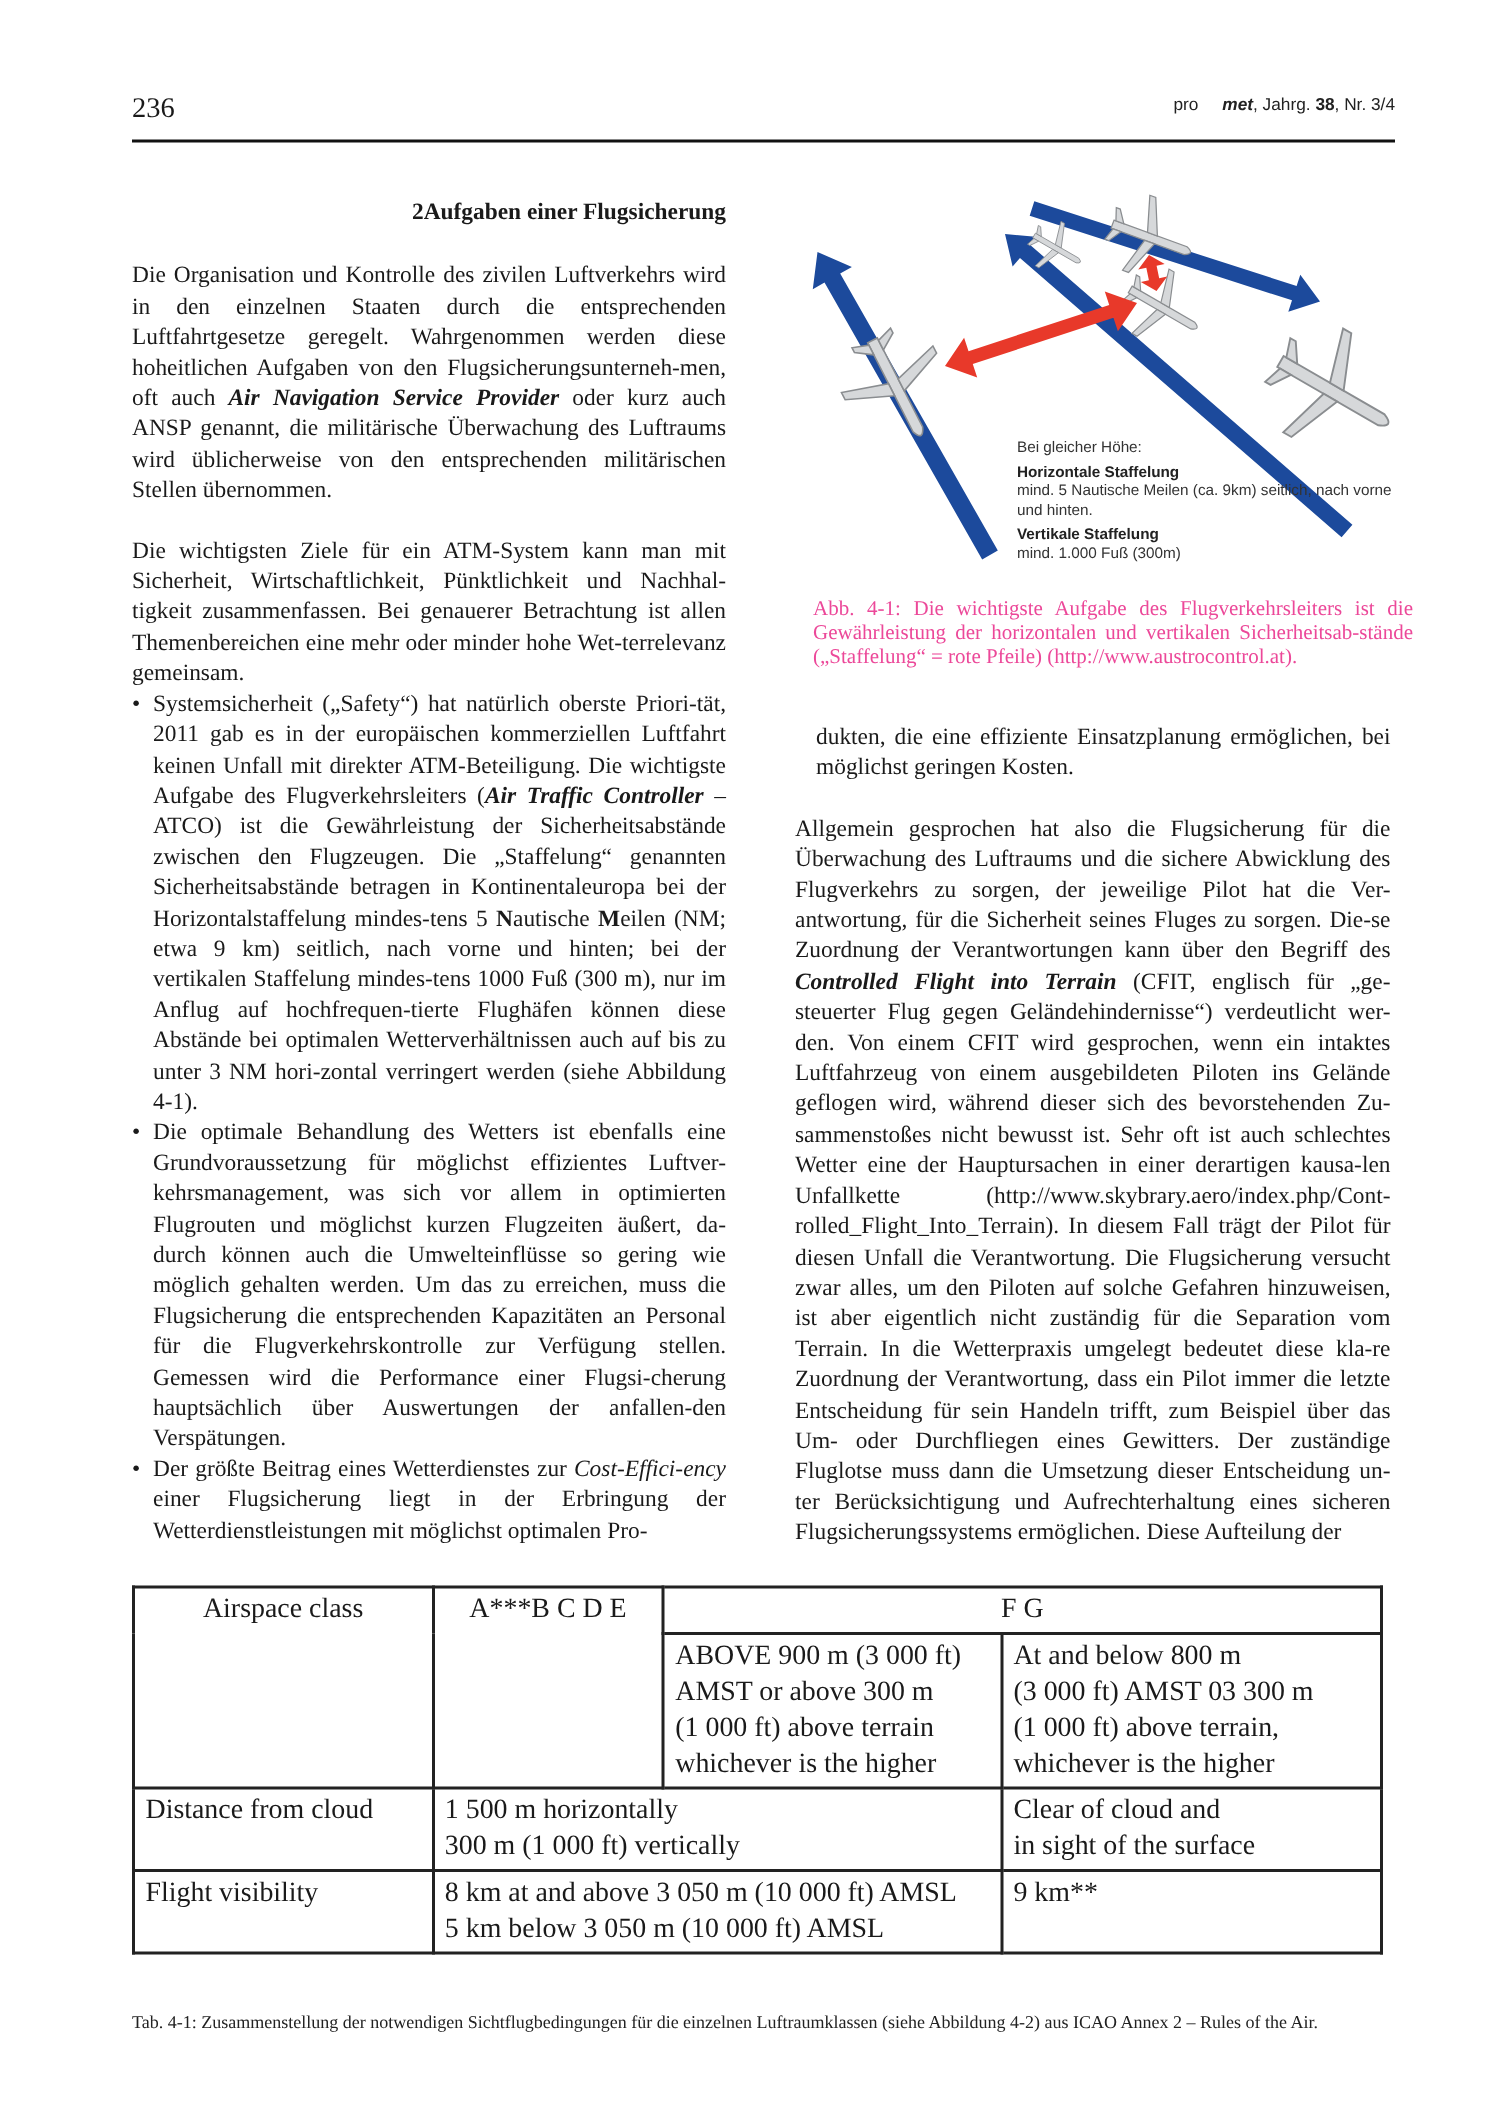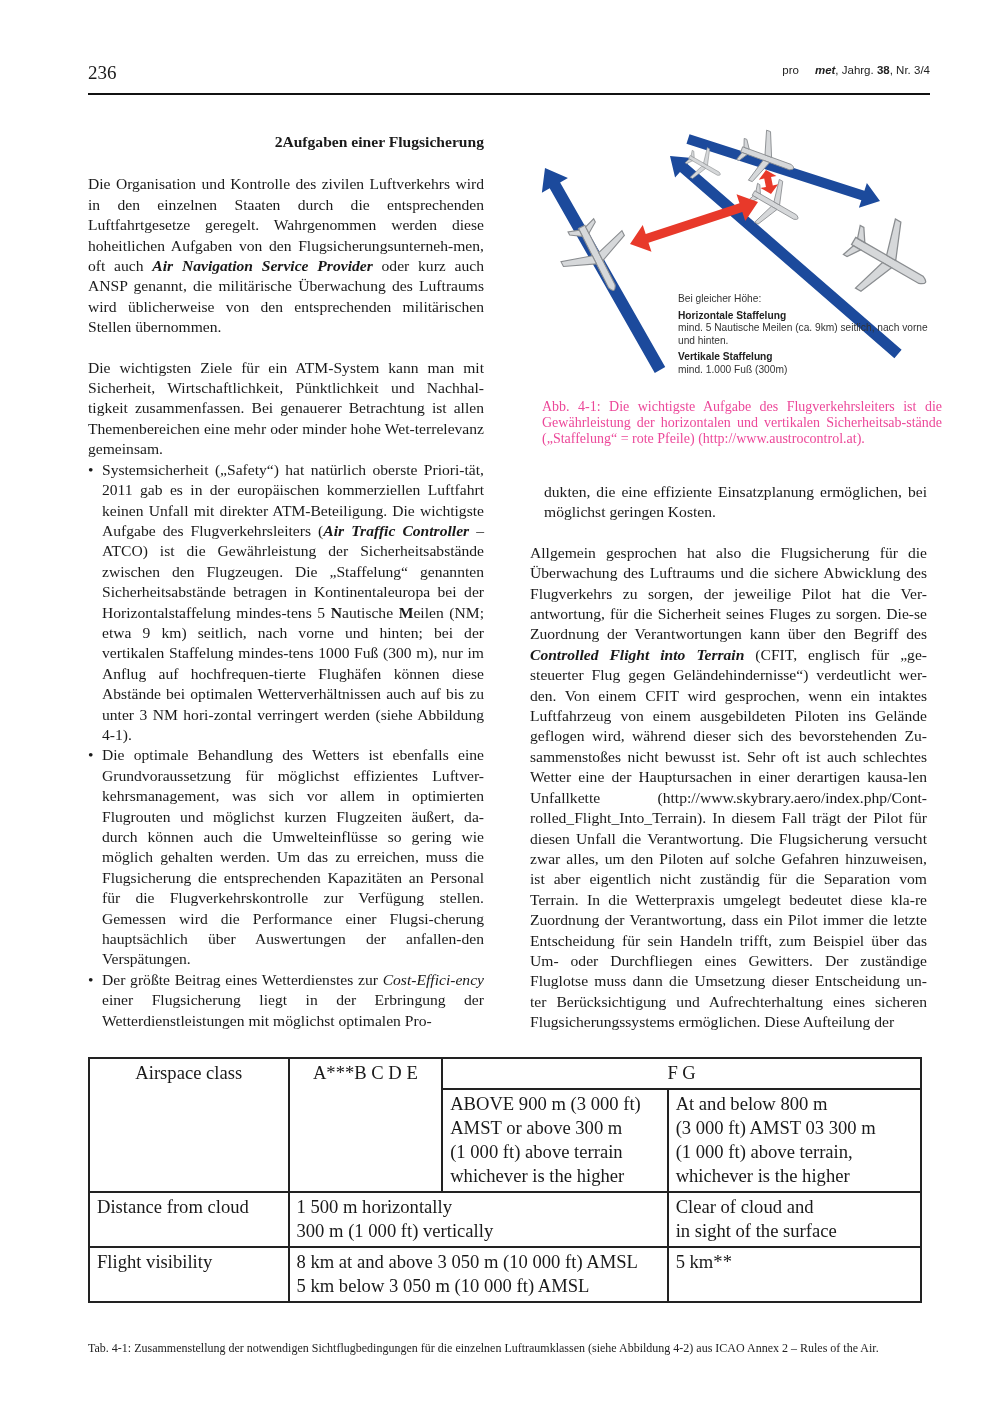--- a/index.html
+++ b/index.html
@@ -171,19 +171,19 @@
             <div>in sight of the surface</div>
       </td>
     </tr>
     <tr>
       <td>Flight visibility</td>
       <td colspan="2">
         <div>8 km at and above 3 050 m (10 000 ft) AMSL</div>
             <div>5 km below 3 050 m (10 000 ft) AMSL</div>
       </td>
       <td>
-        <div>5 km**</div>
+        <div>9 km**</div>
       </td>
     </tr>
   </tbody>
     </table>
 </div>
 <div class="table-caption">Tab. 4-1: Zusammenstellung der notwendigen  Sichtflugbedingungen für die einzelnen Luftraumklassen (siehe Abbildung 4-2) aus ICAO Annex 2 – Rules of the Air.</div>
 
 </body></html>

